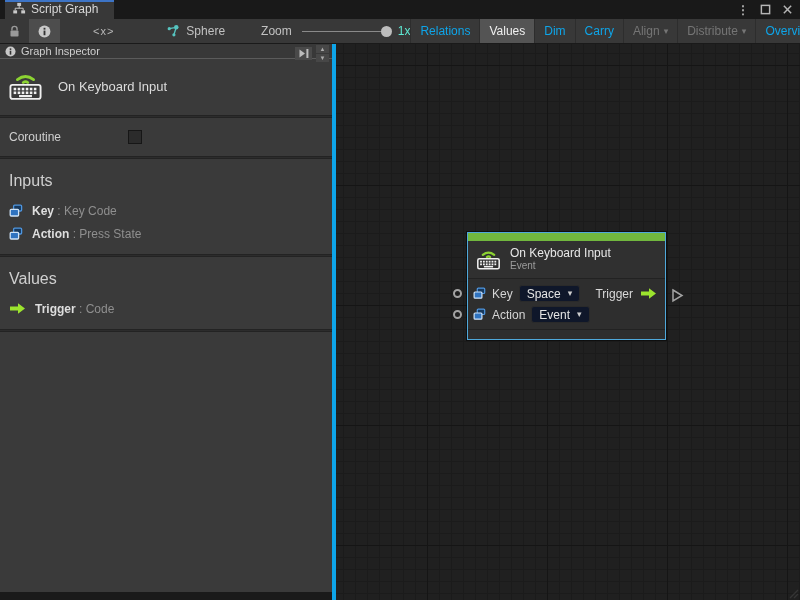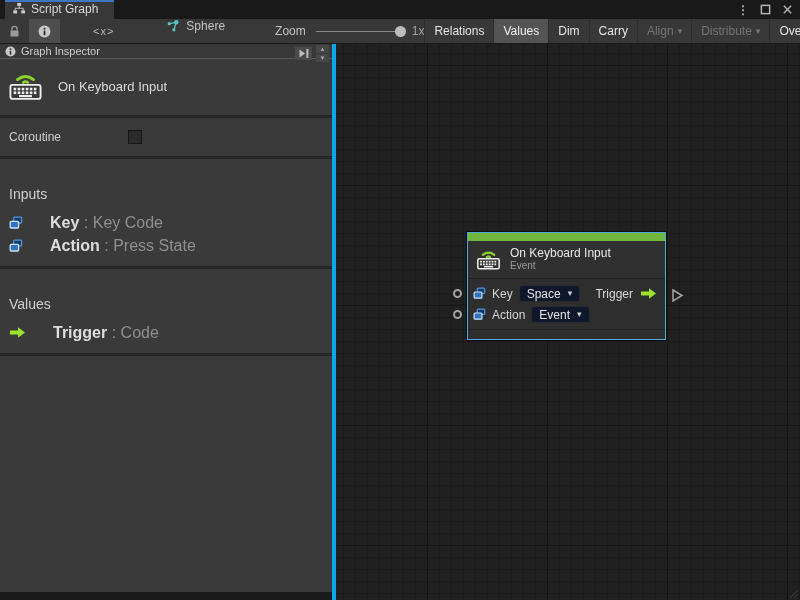--- a/index.html
+++ b/index.html
@@ -22,26 +22,26 @@
   .winctl svg{display:block}
 
   
   .toolbar{position:absolute;left:0;top:19px;right:0;height:25px;background:var(--bar);
            border-bottom:1px solid #1A1A1A;display:flex;align-items:stretch;
            font-size:12px;color:#C2C2C2}
   .tbtn{display:flex;align-items:center;padding:0 9px;height:100%}
   .tbtn.pressed{background:#4D4D4D}
   .code-glyph{font-size:11px;color:#B8B8B8;letter-spacing:1px}
   .tsep{width:1px;background:#2D2D2D;margin:3px 0}
-  .graph-ref{display:flex;align-items:flex-start;gap:6px;padding:0 10px 0 18px}
-  .zoomwrap{display:flex;align-items:center;margin-left:40px}
+  .graph-ref{display:flex;align-items:center;gap:6px;padding:0 10px 0 18px}
+  .zoomwrap{display:flex;align-items:center;margin-left:26px}
   .ztrack{width:86px;height:1px;background:#8A8A8A;position:relative;margin:0 10px}
   .zhandle{position:absolute;right:-4px;top:-5px;width:11px;height:11px;border-radius:50%;background:#BDBDBD}
   .tgroup{margin-left:auto;display:flex;height:100%}
-  .gbtn{display:flex;align-items:center;gap:4px;padding:0 9px;border-left:1px solid #2D2D2D;color:#e5e5e5}
+  .gbtn{display:flex;align-items:center;gap:4px;padding:0 9px;border-left:1px solid #2D2D2D;color:#0ea5e9}
   .gbtn.active{background:#545454;color:#F0F0F0}
   .gbtn.disabled{color:#757575}
   .caret{font-size:9px;line-height:1}
 
   
   .canvas{position:absolute;left:336px;top:44px;width:464px;height:556px;background:var(--canvas);
     background-image:
       linear-gradient(to right,#151515 1px,transparent 1px),
       linear-gradient(to bottom,#151515 1px,transparent 1px),
       linear-gradient(to right,#1B1B1B 1px,transparent 1px),
@@ -79,22 +79,22 @@
   .spinbtn{width:13px;height:8px;background:#474747;display:flex;align-items:center;justify-content:center;
            font-size:6px;color:#ABABAB;line-height:1}
   .maxbtn{width:17px;height:13px;background:#4A4A4A;display:flex;align-items:center;justify-content:center}
   .unit-head{display:flex;align-items:center;gap:15px;padding:12px 8px 14px}
   .unit-title{font-size:13px;color:#DCDCDC}
   .sep{height:3px;background:#2C2C2C;border-top:1px solid #232323;border-bottom:1px solid #232323}
   .row-coroutine{height:38px;display:flex;align-items:center;padding:0 9px;font-size:12px}
   .coroutine-label{width:119px}
   .checkbox{width:14px;height:14px;background:#2B2B2B;border:1px solid #161616}
   .sect{padding:7px 9px 9px}
-  .sect-title{font-size:14px;color:#CFCFCF;margin:20px 0 9px}
-  .iorow{display:flex;align-items:center;gap:27px;height:23px;font-size:16px}
+  .sect-title{font-size:16px;color:#CFCFCF;margin:6px 0 9px}
+  .iorow{display:flex;align-items:center;gap:9px;height:23px;font-size:12px}
   .ioname{color:#DEDEDE;font-weight:bold}
   .iotype{color:var(--dim)}
 </style>
 </head>
 <body>
 
 <div class="window">
 
   <div class="tabbar">
     <div class="tab">
@@ -142,21 +142,21 @@
         <circle cx="4.5" cy="5" r="1.7" fill="#56C4C0"></circle>
         <circle cx="9.5" cy="11.5" r="1.7" fill="#56C4C0"></circle>
       </svg>
       <span>Sphere</span>
     </div>
     <div class="zoomwrap">
       <span>Zoom</span>
       <div class="ztrack">
         <div class="zhandle"></div>
       </div>
-      <span style="color:#a3a3a3">1x</span>
+      <span style="color:#5eead4">1x</span>
     </div>
 
     <div class="tgroup">
       <div class="gbtn">
         <span>Relations</span>
       </div>
       <div class="gbtn active">
         <span>Values</span>
       </div>
       <div class="gbtn">

